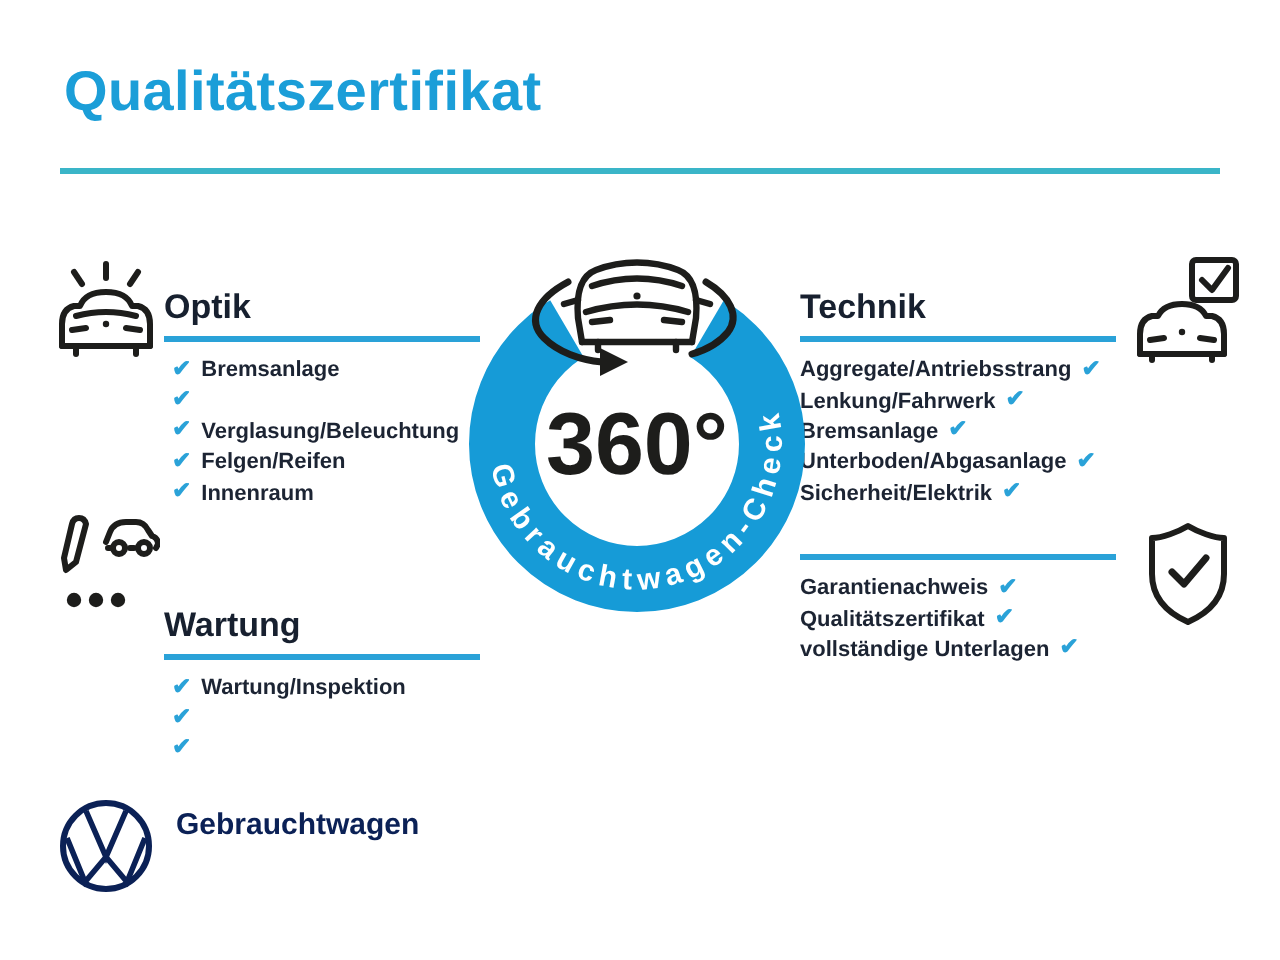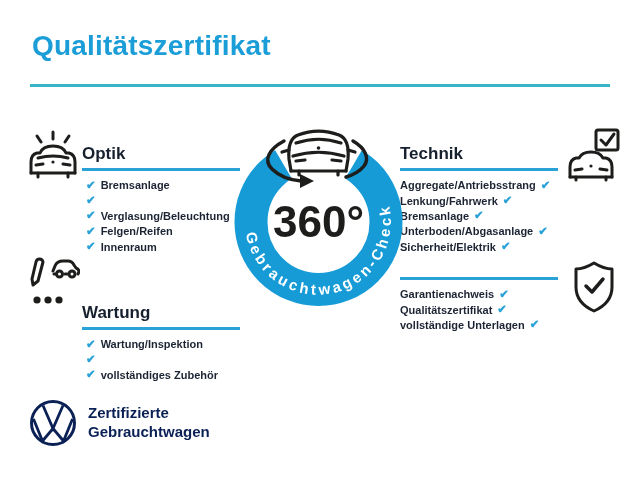--- a/index.html
+++ b/index.html
@@ -150,21 +150,20 @@
     <ul>
       <li>
           <span class="check">✔</span>
           <span>Wartung/Inspektion</span>
         </li>
       <li>
           <span class="check">✔</span>
         </li>
       <li>
           <span class="check">✔</span>
-          <span>vollständiges Zubehör</span>
         </li>
     </ul>
   </div>
 
   <div class="sec right" id="sec-garantie">
     <div class="sec-rule"></div>
     <ul>
       <li>
           <span>Garantienachweis</span>
           <span class="check">✔</span>
@@ -212,17 +211,16 @@
   </div>
 
   <div class="icon" style="left:28px;top:398px;">
     <svg width="50" height="50" viewBox="0 0 50 50" fill="none" stroke="#0b2156" stroke-width="3" stroke-linejoin="miter">
       <circle cx="25" cy="25" r="21.5"></circle>
       <path d="M15 7.5 L25 30.5 L35 7.5" stroke-width="2.8"></path>
       <path d="M5.5 21 L14.5 43 L25 30.5 L35.5 43 L44.5 21" stroke-width="2.8"></path>
     </svg>
   </div>
   <div class="footer-text">
-    <div>Zertifizierte</div>
     <div>Gebrauchtwagen</div>
   </div>
 
 </div>
 
 </body></html>

